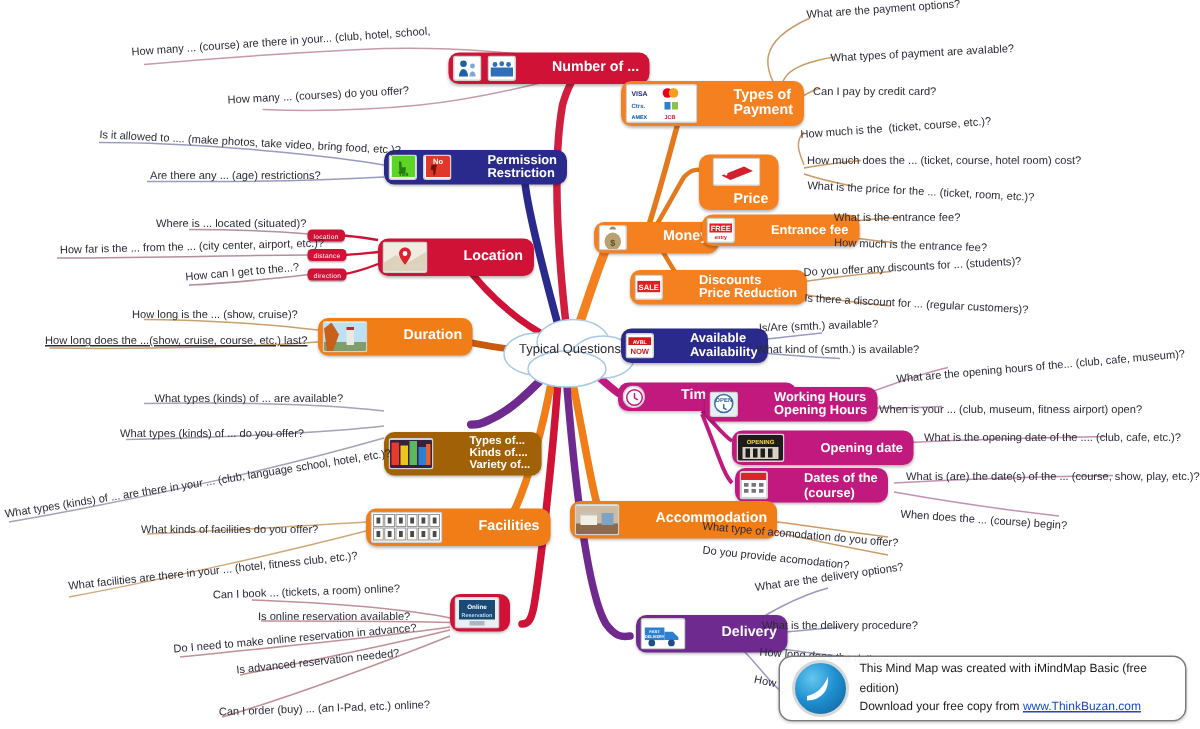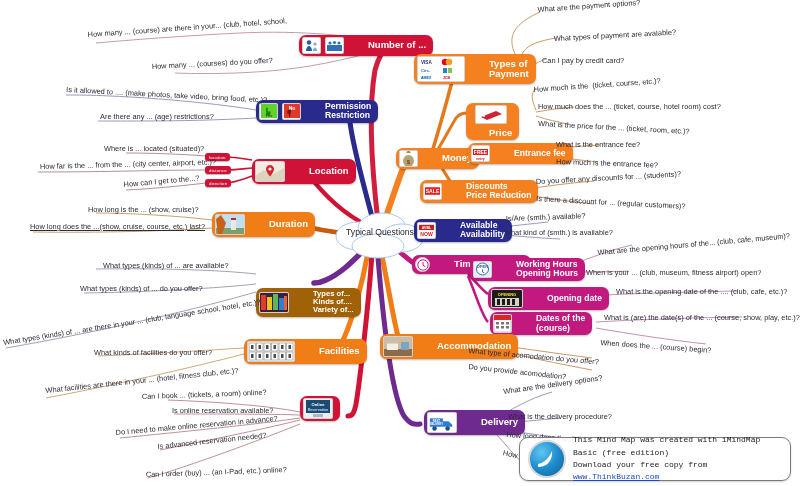--- a/index.html
+++ b/index.html
@@ -59,21 +59,21 @@
   
   .watermark{
     position:absolute;left:519px;top:437px;width:272px;height:44px;
     background:rgba(255,255,255,.93);border:1px solid #7a7a7a;border-radius:9px;
     display:flex;align-items:center;gap:7px;padding:0 8px;box-sizing:border-box;
     box-shadow:0 1px 2px rgba(0,0,0,.18);
   }
   .wm-logo{width:34px;height:34px;border-radius:50%;flex:0 0 auto;
     background:radial-gradient(circle at 34% 30%, #63c6ef 0%, #1f8fd0 48%, #0f5f95 100%);
     border:2px solid #d8d8d8;display:flex;align-items:center;justify-content:center;}
-  .wm-txt{font-size:8px;color:#1b1b1b;line-height:1.55;font-family:Liberation Mono, monospace;}
+  .wm-txt{font-size:8px;color:#1b1b1b;line-height:1.55;}
   .wm-txt a{color:#1b47c9;text-decoration:underline;}
 </style>
 </head>
 <body>
 
 <div id="stage">
 
   <svg class="wires" viewBox="0 0 800 486">
 
     <path d="M378,222 C372,170 368,110 375,70 C382,45 390,44 404,44" stroke="#cf1235" stroke-width="5" fill="none" stroke-linecap="round" opacity=".95"></path>

